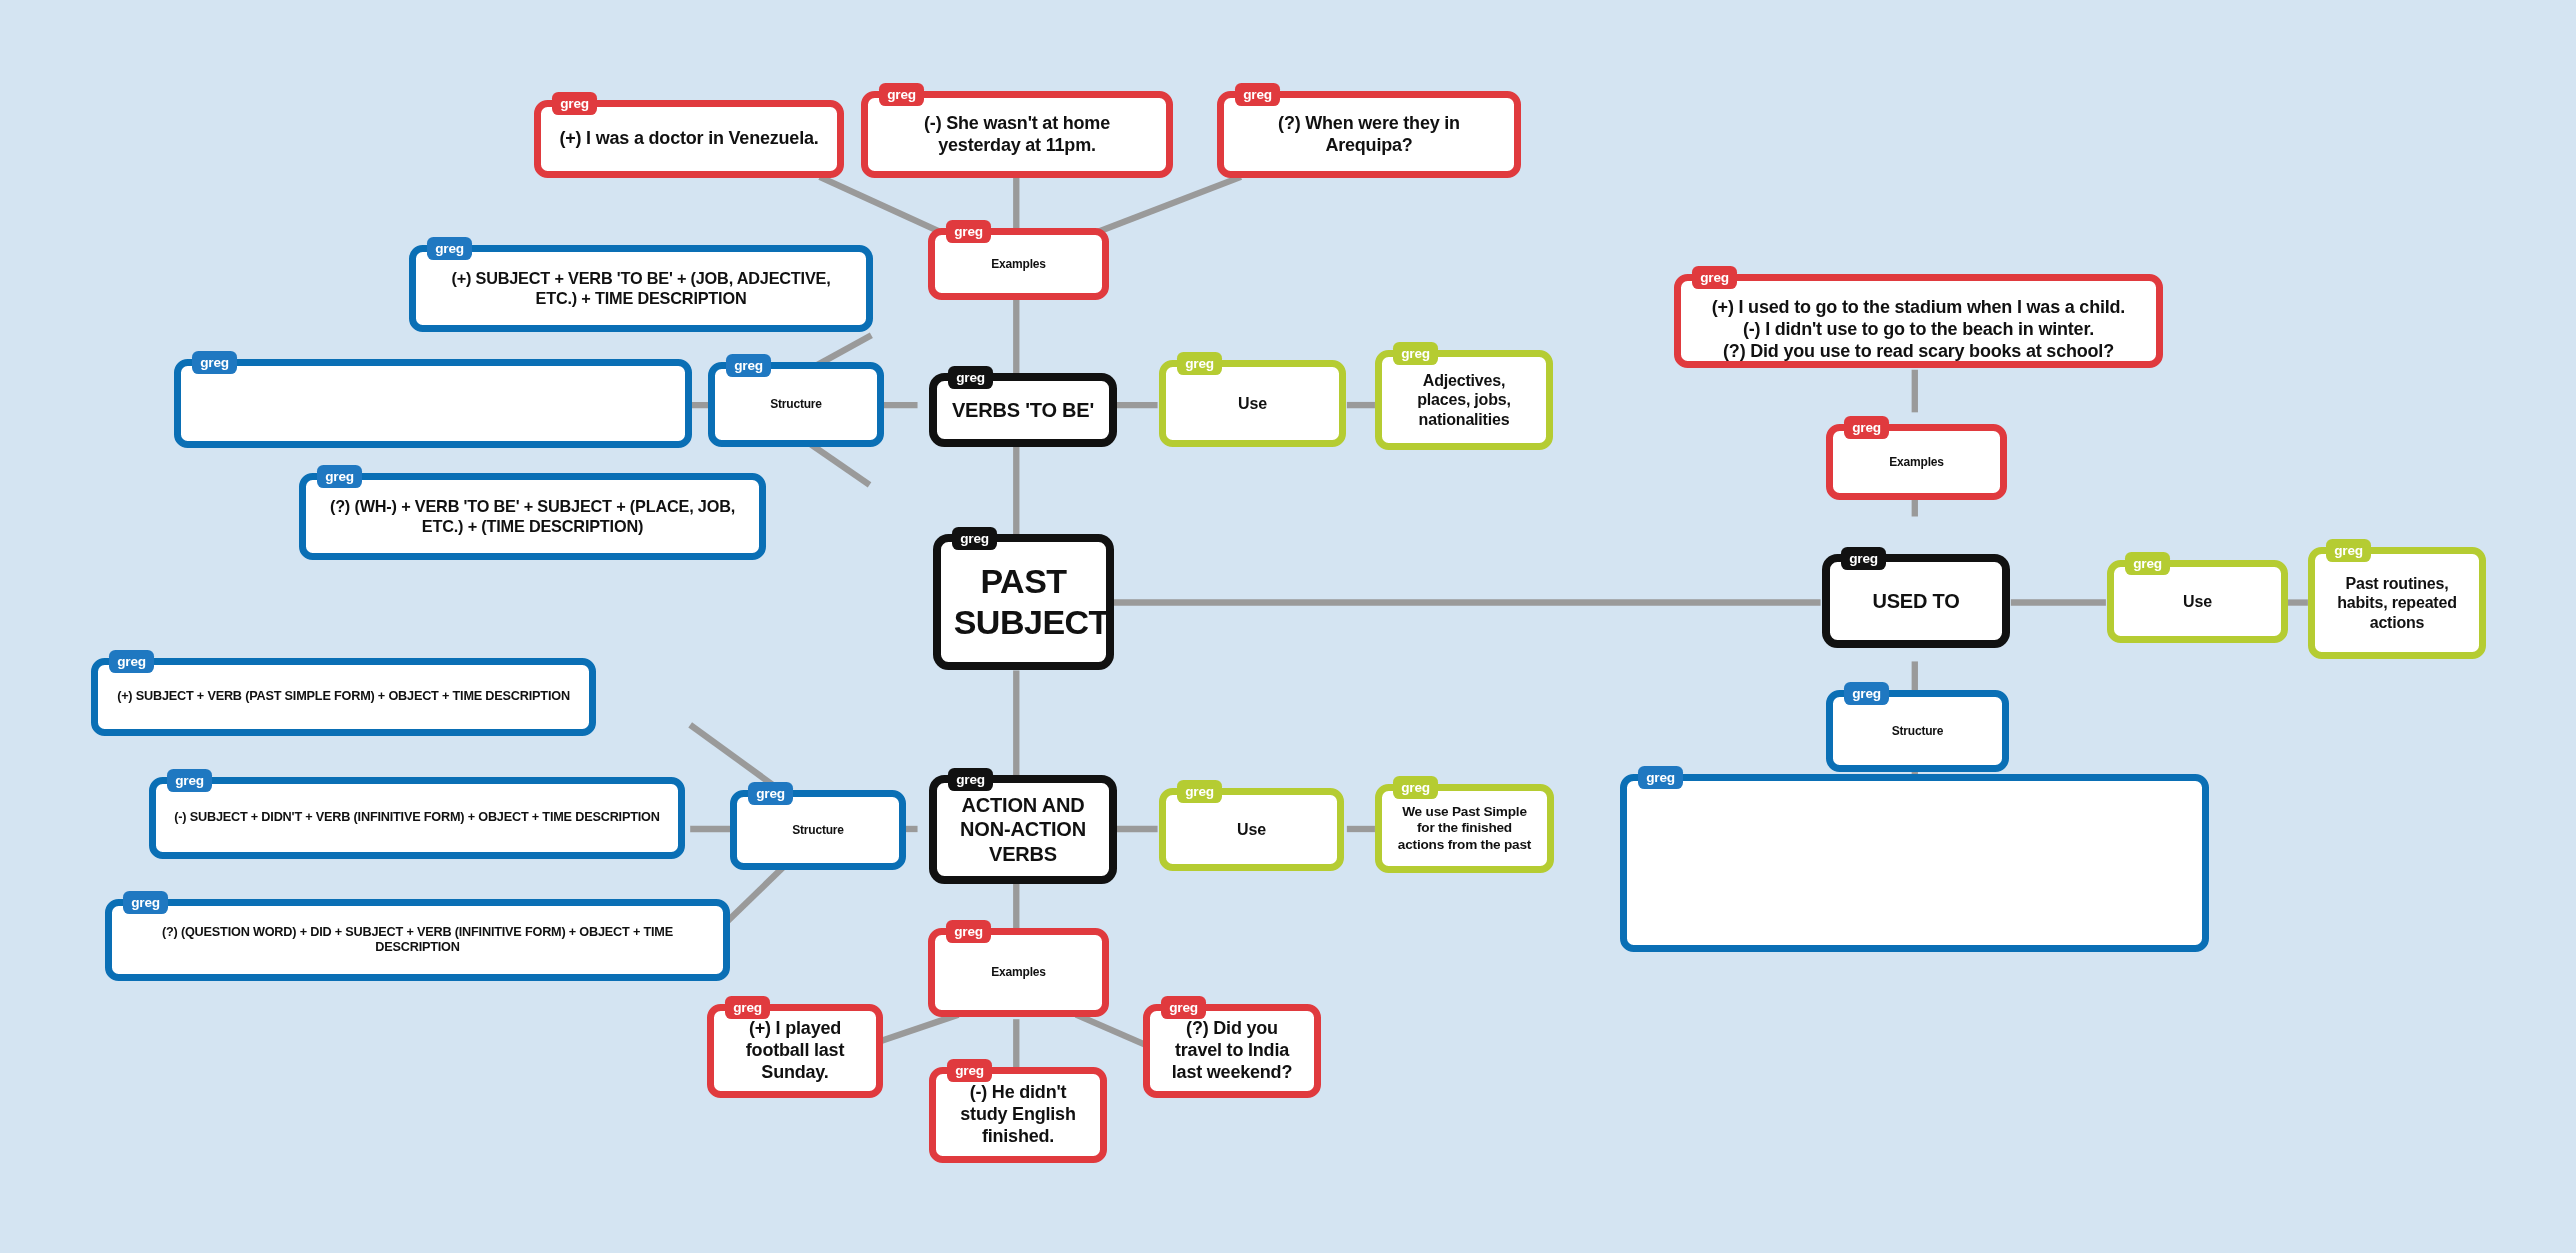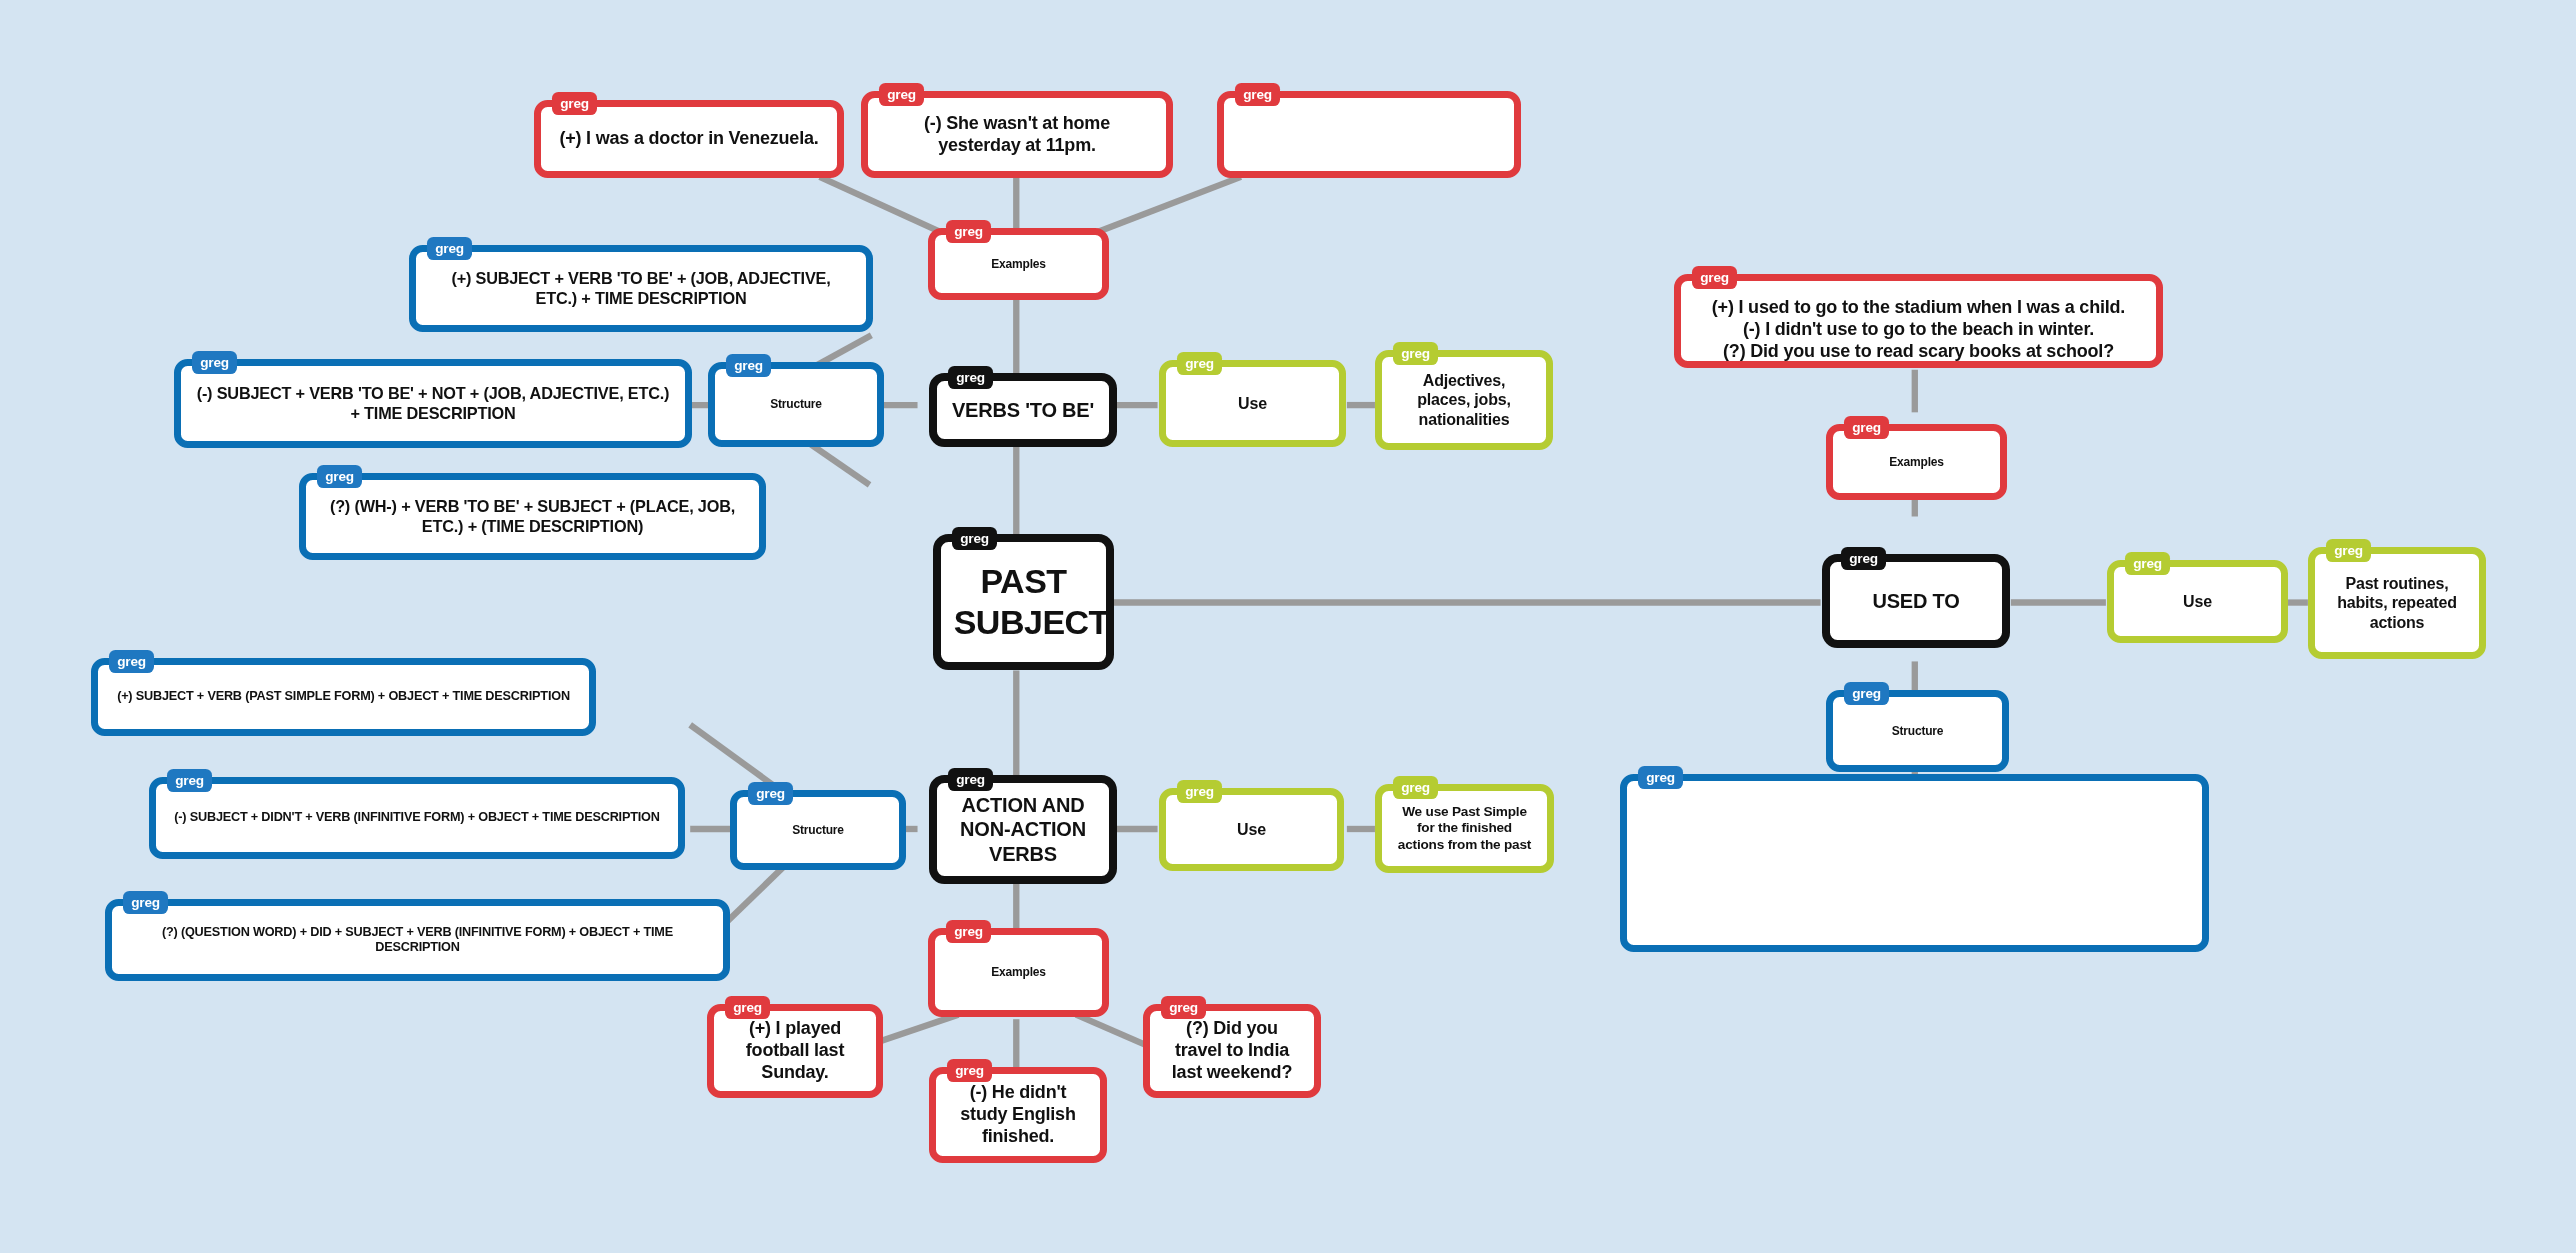--- a/index.html
+++ b/index.html
@@ -148,35 +148,35 @@
     <span class="inner ex-text">(+) I was a doctor in Venezuela.</span>
   </div>
 
   <div class="node c-red" style="left:861px; top:91px; width:312px; height:87px;">
     <span class="tag">greg</span>
     <span class="inner ex-text">(-) She wasn't at home yesterday at 11pm.</span>
   </div>
 
   <div class="node c-red" style="left:1217px; top:91px; width:304px; height:87px;">
     <span class="tag">greg</span>
+    <span class="inner ex-text">(?) When were they in Arequipa?</span>
   </div>
 
   <div class="node c-blue" style="left:708px; top:362px; width:176px; height:85px;">
     <span class="tag">greg</span>
     <span class="inner label-text">Structure</span>
   </div>
 
   <div class="node c-blue" style="left:409px; top:245px; width:464px; height:87px;">
     <span class="tag">greg</span>
     <span class="inner struct-text">(+) SUBJECT + VERB 'TO BE' + (JOB, ADJECTIVE, ETC.) + TIME DESCRIPTION</span>
   </div>
 
   <div class="node c-blue" style="left:174px; top:359px; width:518px; height:89px;">
     <span class="tag">greg</span>
-    <span class="inner struct-text">(-) SUBJECT + VERB 'TO BE' + NOT + (JOB, ADJECTIVE, ETC.) + TIME DESCRIPTION</span>
   </div>
 
   <div class="node c-blue" style="left:299px; top:473px; width:467px; height:87px;">
     <span class="tag">greg</span>
     <span class="inner struct-text">(?) (WH-) + VERB 'TO BE' + SUBJECT + (PLACE, JOB, ETC.) + (TIME DESCRIPTION)</span>
   </div>
 
   <div class="node c-green" style="left:1159px; top:360px; width:187px; height:87px;">
     <span class="tag">greg</span>
     <span class="inner use-text">Use</span>

